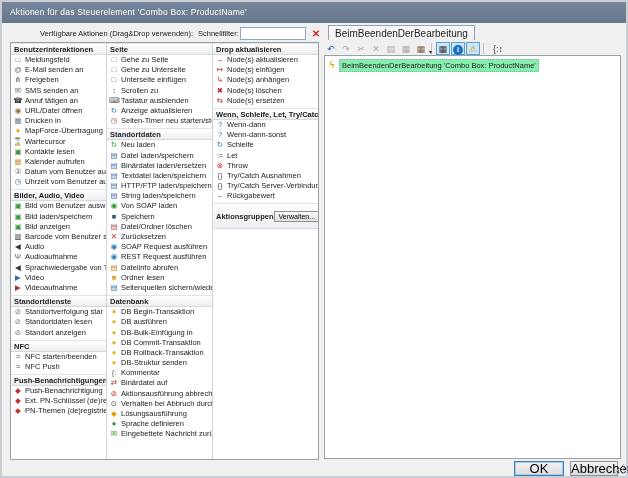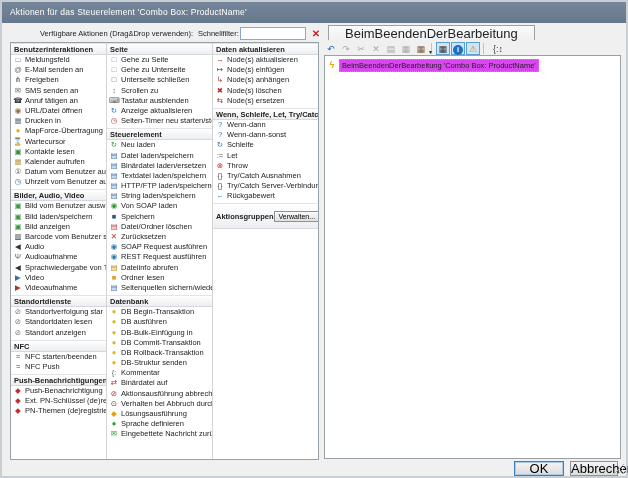--- a/index.html
+++ b/index.html
@@ -29,37 +29,37 @@
                 white-space:nowrap; overflow:hidden; }
   .sec-header.sub { margin-top:2px; }
   .sec-header.with-btn { height:26px; line-height:13px; display:flex; justify-content:space-between; align-items:center; }
   .manage-btn { font-size:7px; height:11px; line-height:9px; padding:0 4px; border:1px solid #8a929a;
                 background:linear-gradient(#fbfbfb,#dfdfdf); font-family:"Liberation Sans", sans-serif;
                 cursor:pointer; }
   .item { height:10.2px; line-height:10.2px; font-size:7.5px; color:#222; display:flex;
           align-items:center; gap:2px; padding-left:2px; white-space:nowrap; overflow:hidden; }
   .ic { flex:none; width:10px; text-align:center; font-size:7.5px; line-height:10.2px; }
   
-  .tab { position:absolute; left:326px; top:23px; height:15px; padding:0 16px; font-size:13px;
+  .tab { position:absolute; left:326px; top:23px; height:15px; padding:0 6px; font-size:10px;
          line-height:15px; color:#222; background:linear-gradient(#fbfbfb,#eef0f2);
          border:1px solid #98a0a8; border-bottom:none; cursor:pointer; }
   .toolbar { position:absolute; left:322px; top:39px; height:14px; display:flex; align-items:center; }
   .tbtn { width:14px; height:13px; line-height:12px; text-align:center; font-size:9px;
           border:1px solid transparent; margin-right:1px; cursor:pointer; position:relative; }
   .tbtn.pressed { background:#cfe4f7; border-color:#5a9fd4; }
   .tbtn.wide { width:20px; }
   .tbtn .circle { display:inline-block; width:10px; height:10px; border-radius:50%;
                   background:#1a72c4; color:#fff; font-size:7.5px; line-height:10px; font-weight:bold; }
   .caret { font-size:6px; color:#333; position:absolute; right:-5px; top:3px; }
   .tsep { width:1px; height:11px; background:#c2c2c2; margin:0 4px 0 2px; }
   .editor { position:absolute; left:322px; top:53px; width:297px; height:404px;
             background:#fff; border:1px solid #98a0a8; padding:3px 2px; }
   .event-line { display:flex; align-items:center; gap:2px; height:12px; font-size:7.5px; color:#222; cursor:default; }
   .bolt { color:#f0a500; font-weight:bold; font-size:9px; width:10px; text-align:center; }
-  .event-text { background:#d946ef; border:1px dotted #8aa8c4; padding:0 2px; line-height:11px; }
+  .event-text { background:#86efac; border:1px dotted #8aa8c4; padding:0 2px; line-height:11px; }
   
   .btn { position:absolute; top:459px; height:15px; font-size:13px; text-align:center;
          background:linear-gradient(#f4f4f4,#dcdcdc); border:1px solid #8a929a; cursor:pointer;
          font-family:"Liberation Sans", sans-serif; line-height:13px; }
   .btn.ok { left:512px; width:50px; border-color:#3c7fb1; box-shadow:0 0 0 1px #a9cbe8 inset; }
   .btn.cancel { left:568px; width:48px; }
   .grip { position:absolute; right:2px; bottom:2px; width:11px; height:11px;
           background:repeating-linear-gradient(135deg, transparent 0 2px, #b0b0b0 2px 3px);
           clip-path:polygon(100% 0, 100% 100%, 0 100%); }
 </style>
@@ -210,39 +210,39 @@
           <div class="item">
             <span class="ic" style="color: rgb(136, 136, 136);">□</span>
             <span>Gehe zu Seite</span>
           </div>
           <div class="item">
             <span class="ic" style="color: rgb(136, 136, 136);">□</span>
             <span>Gehe zu Unterseite</span>
           </div>
           <div class="item">
             <span class="ic" style="color: rgb(176, 64, 64);">□</span>
-            <span>Unterseite schließen</span>
+            <span>Unterseite einfügen</span>
           </div>
           <div class="item">
             <span class="ic" style="color: rgb(102, 102, 102);">↕</span>
             <span>Scrollen zu</span>
           </div>
           <div class="item">
             <span class="ic" style="color: rgb(85, 85, 85);">⌨</span>
             <span>Tastatur ausblenden</span>
           </div>
           <div class="item">
             <span class="ic" style="color: rgb(42, 114, 181);">↻</span>
             <span>Anzeige aktualisieren</span>
           </div>
           <div class="item">
             <span class="ic" style="color: rgb(176, 64, 64);">◷</span>
             <span>Seiten-Timer neu starten/stopp</span>
           </div>
-          <div class="sec-header sub"><span>Steuerelement</span></div>
+          <div class="sec-header sub"><span>Standortdaten</span></div>
           <div class="item">
             <span class="ic" style="color: rgb(42, 154, 42);">↻</span>
             <span>Neu laden</span>
           </div>
           <div class="item">
             <span class="ic" style="color: rgb(58, 110, 165);">▤</span>
             <span>Datei laden/speichern</span>
           </div>
           <div class="item">
             <span class="ic" style="color: rgb(58, 110, 165);">▤</span>
@@ -344,21 +344,21 @@
           <div class="item">
             <span class="ic" style="color: rgb(42, 154, 42);">●</span>
             <span>Sprache definieren</span>
           </div>
           <div class="item">
             <span class="ic" style="color: rgb(42, 154, 42);">✉</span>
             <span>Eingebettete Nachricht zurück</span>
           </div>
         </div>
         <div class="col" style="width: 107px;">
-          <div class="sec-header"><span>Daten aktualisieren</span></div>
+          <div class="sec-header"><span>Drop aktualisieren</span></div>
           <div class="item">
             <span class="ic" style="color: rgb(176, 48, 48);">→</span>
             <span>Node(s) aktualisieren</span>
           </div>
           <div class="item">
             <span class="ic" style="color: rgb(176, 48, 48);">↦</span>
             <span>Node(s) einfügen</span>
           </div>
           <div class="item">
             <span class="ic" style="color: rgb(176, 48, 48);">↳</span>

